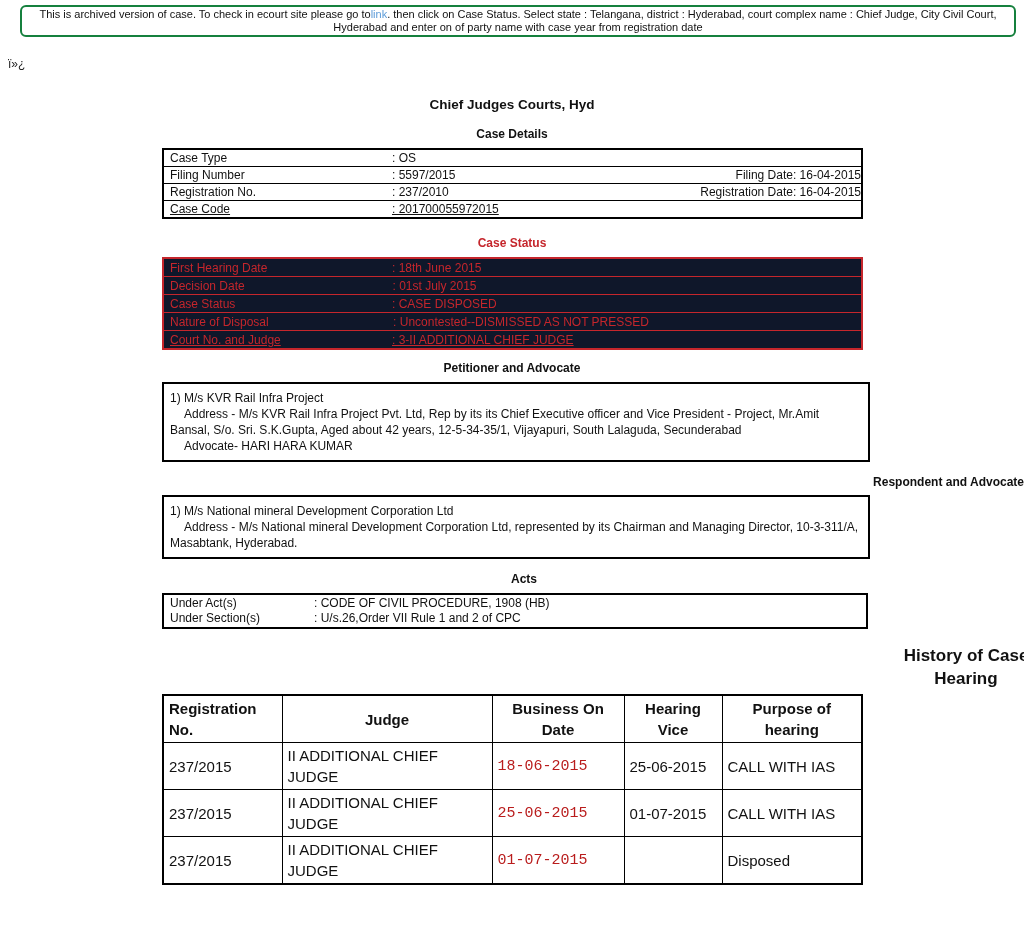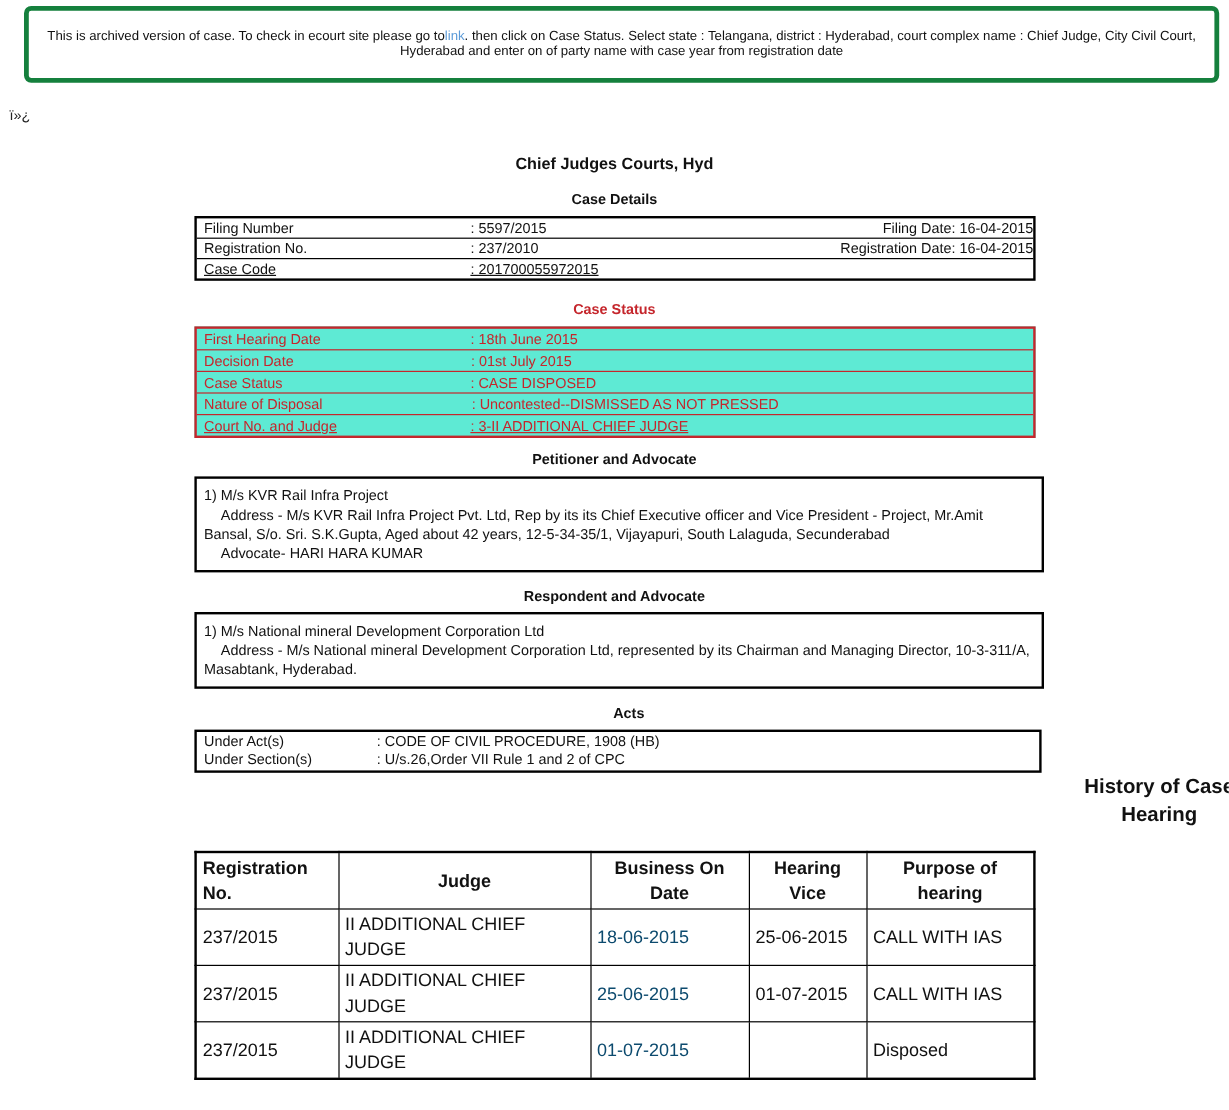--- a/index.html
+++ b/index.html
@@ -3,44 +3,44 @@
 <meta charset="utf-8">
 <style>
   * { box-sizing: border-box; }
   html, body { margin: 0; padding: 0; }
   body {
     width: 1024px; height: 925px; background: #ffffff; color: #111;
     font-family: "Liberation Sans", sans-serif; position: relative; overflow: hidden;
   }
   
   .banner {
-    margin: 5px 8px 0 20px; border: 4px solid #15803d; border-radius: 6px;
-    padding: 15px 12px; font-size: 11px; line-height: 13px; text-align: center;
+    margin: 5px 8px 0 20px; border: 2px solid #15803d; border-radius: 6px;
+    padding: 1px 12px; font-size: 11px; line-height: 13px; text-align: center;
   }
   .banner .link { color: #5C9BD8; cursor: pointer; }
   
   .bom { margin: 20px 0 0 8px; font-size: 12px; height: 14px; line-height: 14px; color: #222; }
   
   .page-title { margin-top: 26px; text-align: center; font-size: 13.5px; font-weight: bold; line-height: 16px; }
   .sec-heading { text-align: center; font-size: 12px; font-weight: bold; line-height: 15px; }
   .h-cd   { margin-top: 14px; }
   .h-cs   { margin-top: 17px; color: #C5262C; }
   .h-pet  { margin-top: 11px; }
-  .h-res  { margin-top: 13px; }
+  .h-res  { margin-top: 13px; text-align: right; }
   .h-acts { margin-top: 13px; padding-left: 24px; }
   
   .kv-table { margin-left: 162px; width: 701px; border: 2px solid #000; font-size: 12px; }
   .kv-row { display: flex; border-bottom: 1px solid #000; line-height: 15px; padding-top: 1px; }
   .kv-row:last-child { border-bottom: none; text-decoration: underline; }
   .kv-label { width: 228px; padding-left: 6px; flex-shrink: 0; }
   .kv-value { flex: 1; position: relative; }
   .kv-extra { position: absolute; left: 0; right: 0; top: 0; text-align: right; }
   .cd { margin-top: 6px; }
   
-  .cs { margin-top: 6px; border-color: #C5262C; background: #5eead4; color: #C5262C; }
+  .cs { margin-top: 6px; border-color: #C5262C; background: #0f172a; color: #C5262C; }
   .cs .kv-row { border-bottom: 1px solid #C5262C; line-height: 16px; }
   .cs .kv-row:last-child { border-bottom: none; }
   .val-narrow { width: 85px; text-align: center; }
   .val-mid { width: 258px; text-align: center; }
   
   .party-box {
     margin-left: 162px; width: 708px; border: 2px solid #000; margin-top: 6px;
     padding: 6px; font-size: 12px; line-height: 16px;
   }
   .party-box .indent { text-indent: 14px; }
@@ -59,37 +59,41 @@
     margin-left: 162px; margin-top: 65px; border-collapse: collapse; border: 2px solid #000;
     font-size: 15px; table-layout: fixed; width: 699px;
   }
   .history-table th, .history-table td {
     border: 1px solid #000; padding: 2px 5px; line-height: 21px; vertical-align: middle;
     overflow: hidden;
   }
   .history-table th { font-weight: bold; text-align: center; height: 46px; }
   .history-table th.left { text-align: left; }
   .history-table td { text-align: left; height: 45px; }
-  .history-table td.date-link { color: #0c4a6e; cursor: pointer; }
+  .history-table td.date-link { color: #b91c1c; cursor: pointer; font-family: Liberation Mono, monospace; }
   .col-reg { width: 119px; } .col-judge { width: 210px; } .col-bus { width: 132px; }
   .col-hear { width: 98px; } .col-purp { width: 140px; }
 </style>
 </head>
 <body>
 
 <div class="banner">
   <span>This is archived version of case. To check in ecourt site please go to</span><span class="link">link</span><span>. then click on Case Status. Select state : Telangana, district : Hyderabad, court complex name : Chief Judge, City Civil Court, Hyderabad and enter on of party name with case year from registration date</span>
 </div>
 
 <div class="bom">ï»¿</div>
 
 <div class="page-title">Chief Judges Courts, Hyd</div>
 
 <div class="sec-heading h-cd">Case Details</div>
 <div class="kv-table cd">
+  <div class="kv-row">
+    <div class="kv-label">Case Type</div>
+    <div class="kv-value"><span>: OS</span></div>
+  </div>
   <div class="kv-row">
     <div class="kv-label">Filing Number</div>
     <div class="kv-value">
       <span>: 5597/2015</span>
       <span class="kv-extra">Filing Date: 16-04-2015</span>
     </div>
   </div>
   <div class="kv-row">
     <div class="kv-label">Registration No.</div>
     <div class="kv-value">

